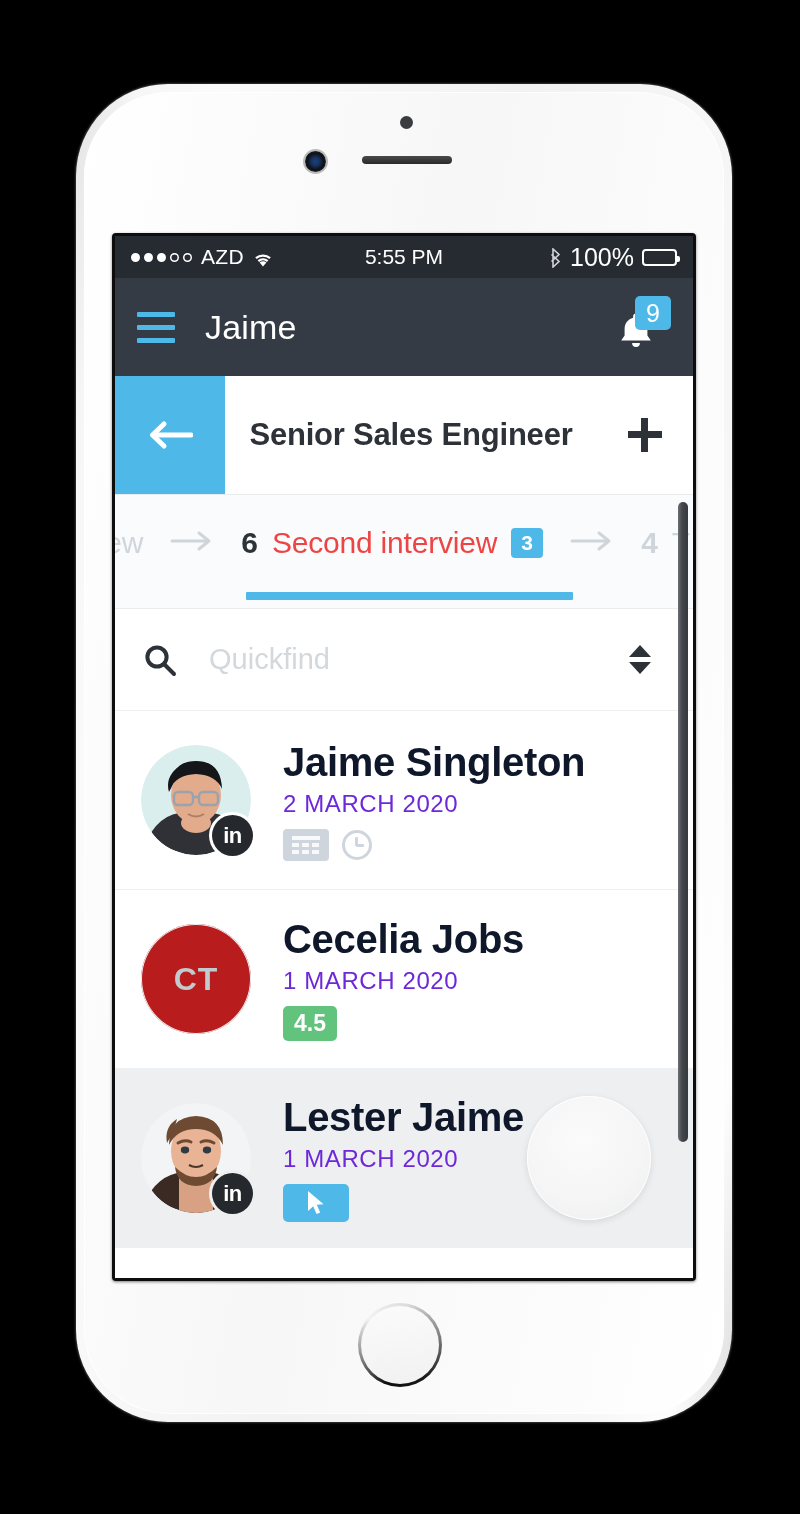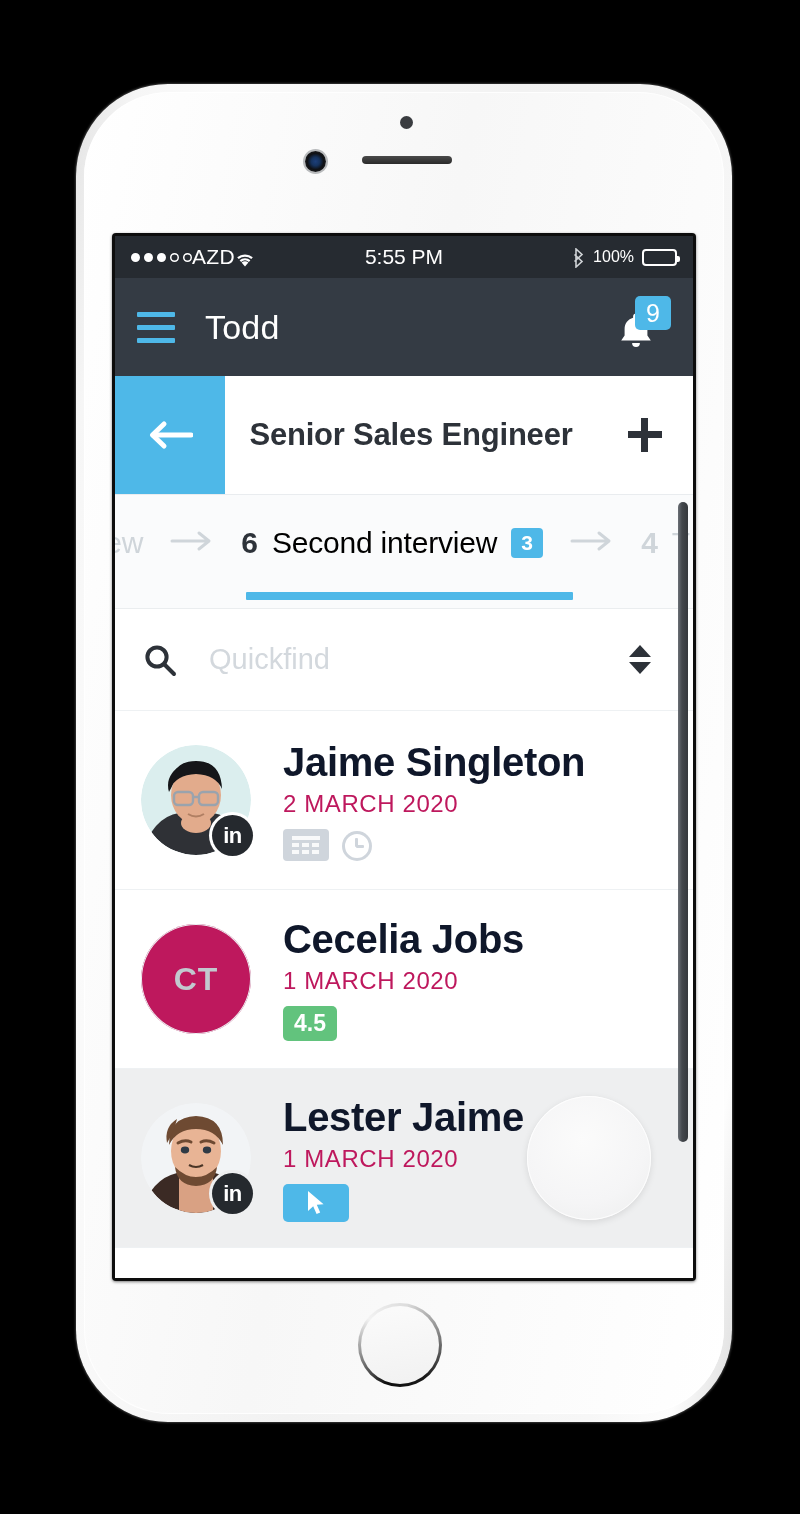--- a/index.html
+++ b/index.html
@@ -117,33 +117,33 @@
     height: 42px;
     background: #262b31;
     color: #ffffff;
     display: flex;
     align-items: center;
     font-size: 21px;
     position: relative;
     padding: 0 16px;
     box-sizing: border-box;
   }
-  .sb-left { display:flex; align-items:center; }
+  .sb-left { display:flex; align-items:center; gap:9px; }
   .signal-dots { display:flex; gap:4px; align-items:center; }
   .sd { width:9px; height:9px; border-radius:50%; background:#ffffff; }
   .sd.off { background:transparent; box-shadow: inset 0 0 0 1.5px #ffffff; }
   .carrier { font-size:21px; letter-spacing:0.3px; }
   .wifi-icon { display:inline-block; width:20px; height:17px; position:relative; }
   .sb-center {
     position:absolute; left:0; right:0; text-align:center;
     font-size:21px;
   }
   .sb-right { margin-left:auto; display:flex; align-items:center; gap:8px; }
   .bt-icon { width:13px; height:19px; }
-  .batt-pct { font-size:16px; }
+  .batt-pct { font-size:25px; }
   .batt-shell {
     width:35px; height:17px; border:2px solid #ffffff; border-radius:4px;
     position:relative; box-sizing:border-box; padding:2px;
   }
   .batt-shell::after {
     content:""; position:absolute; right:-5px; top:5px;
     width:3px; height:6px; background:#ffffff; border-radius:0 2px 2px 0;
   }
   .batt-fill { height:100%; background:#ffffff; border-radius:1px; }
 
@@ -222,21 +222,21 @@
     padding: 0 13px;
     cursor:pointer;
   }
   .stage-count {
     font-size:30px; font-weight:700; color:#cfd5da;
   }
   .stage-label {
     font-size:30px; color:#cfd5da; font-weight:400; letter-spacing:-0.2px;
   }
   .stage-item.active .stage-count { color:#2d3239; font-weight:700; }
-  .stage-item.active .stage-label { color:#000000; }
+  .stage-item.active .stage-label { color:#ef4444; }
   .stage-badge {
     background:#4eb8e8; color:#ffffff;
     min-width:32px; height:30px; border-radius:4px;
     font-size:21px; font-weight:700;
     display:flex; align-items:center; justify-content:center;
     padding:0 6px; box-sizing:border-box;
   }
   .stage-arrow { padding:0 14px; color:#cfd5da; }
   .active-underline {
     position:absolute;
@@ -279,44 +279,44 @@
     position:relative;
     cursor:pointer;
   }
   .cand-row.selected { background:#eeeff0; }
   .avatar-wrap { position:relative; width:110px; height:110px; flex:none; }
   .avatar {
     width:110px; height:110px; border-radius:50%;
     overflow:hidden; position:relative;
   }
   .avatar.initials {
-    background:#be185d;
+    background:#b91c1c;
     display:flex; align-items:center; justify-content:center;
     color:#c2c9cf; font-size:32px; font-weight:700; letter-spacing:1px;
     box-shadow: inset 0 0 0 1px #eceff1;
   }
   .li-badge {
     position:absolute; right:-2px; bottom:-1px;
     width:41px; height:41px; border-radius:50%;
     background:#25292e; color:#ffffff;
     display:flex; align-items:center; justify-content:center;
     font-size:22px; font-weight:700; letter-spacing:-0.5px;
     box-shadow: 0 0 0 3px #ffffff;
   }
   .cand-row.selected .li-badge { box-shadow: 0 0 0 3px #eeeff0; }
   .cand-info { margin-left:32px; flex:1; min-width:0; }
   .cand-name {
     font-size:40px; font-weight:700; color:#0f172a;
     letter-spacing:-0.3px; white-space:nowrap;
   }
   .cand-date {
-    font-size:24px; color:#be185d; margin-top:5px;
+    font-size:24px; color:#6d28d9; margin-top:5px;
     letter-spacing:0.6px;
   }
-  .cand-badges { display:flex; align-items:flex-end; gap:13px; margin-top:11px; }
+  .cand-badges { display:flex; align-items:center; gap:13px; margin-top:11px; }
   .badge-tablet {
     width:46px; height:32px; border-radius:4px;
     background:#cfd5dc; position:relative;
   }
   .badge-clock {
     width:30px; height:30px; border-radius:50%;
     box-shadow: inset 0 0 0 3px #cfd5dc;
     position:relative;
   }
   .badge-clock::before {
@@ -410,21 +410,21 @@
           </span>
         </div>
       </div>
 
       <div class="app-header">
         <div class="hamburger">
           <span></span>
             <span></span>
             <span></span>
         </div>
-        <div class="app-title">Todd</div>
+        <div class="app-title">Jaime</div>
         <div class="bell-wrap">
           <span class="bell-icon">
             <svg width="46" height="46" viewBox="0 0 46 46">
               <path d="M23 5.5 c-1.6 0-2.9 1.3-2.9 2.9 v1.3 c-5 1.3-8.5 5.8-8.5 11.1 v6.7 l-3.4 5.1 h29.6 l-3.4-5.1 v-6.7 c0-5.3-3.5-9.8-8.5-11.1 V8.4 c0-1.6-1.3-2.9-2.9-2.9 Z" fill="#ffffff"></path>
               <path d="M19.1 35.1 a3.9 3.9 0 0 0 7.8 0 Z" fill="#ffffff"></path>
             </svg>
           </span>
           <span class="bell-badge">9</span>
         </div>
       </div>

